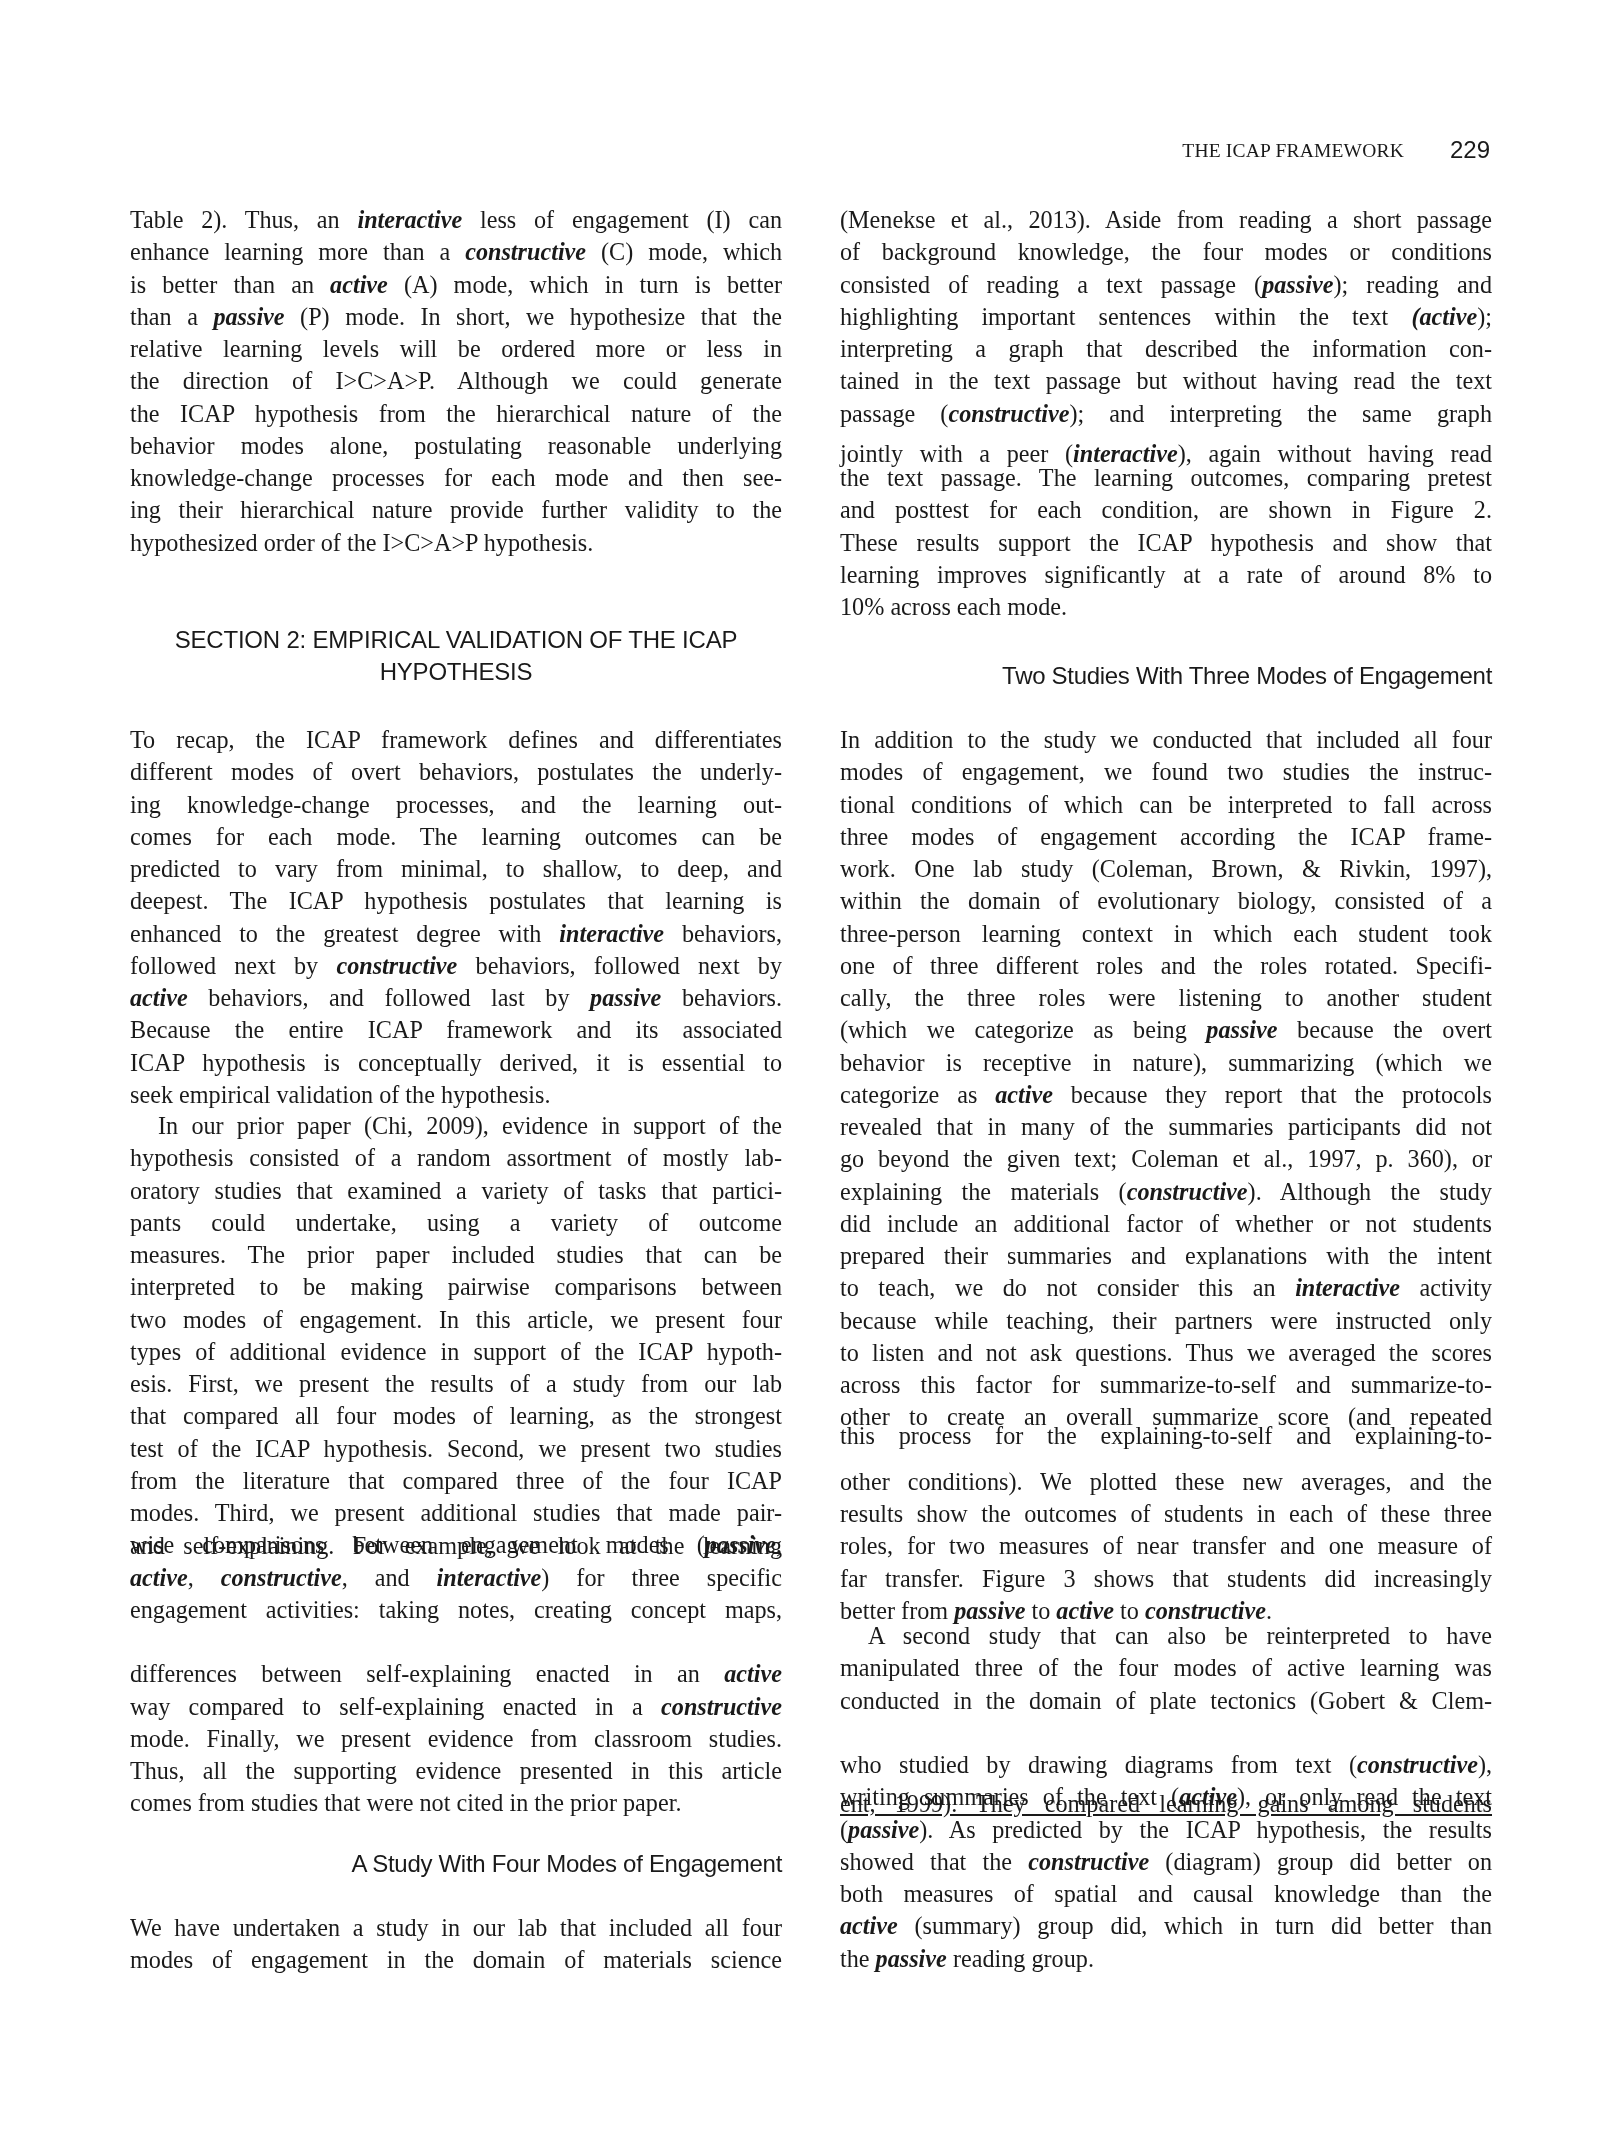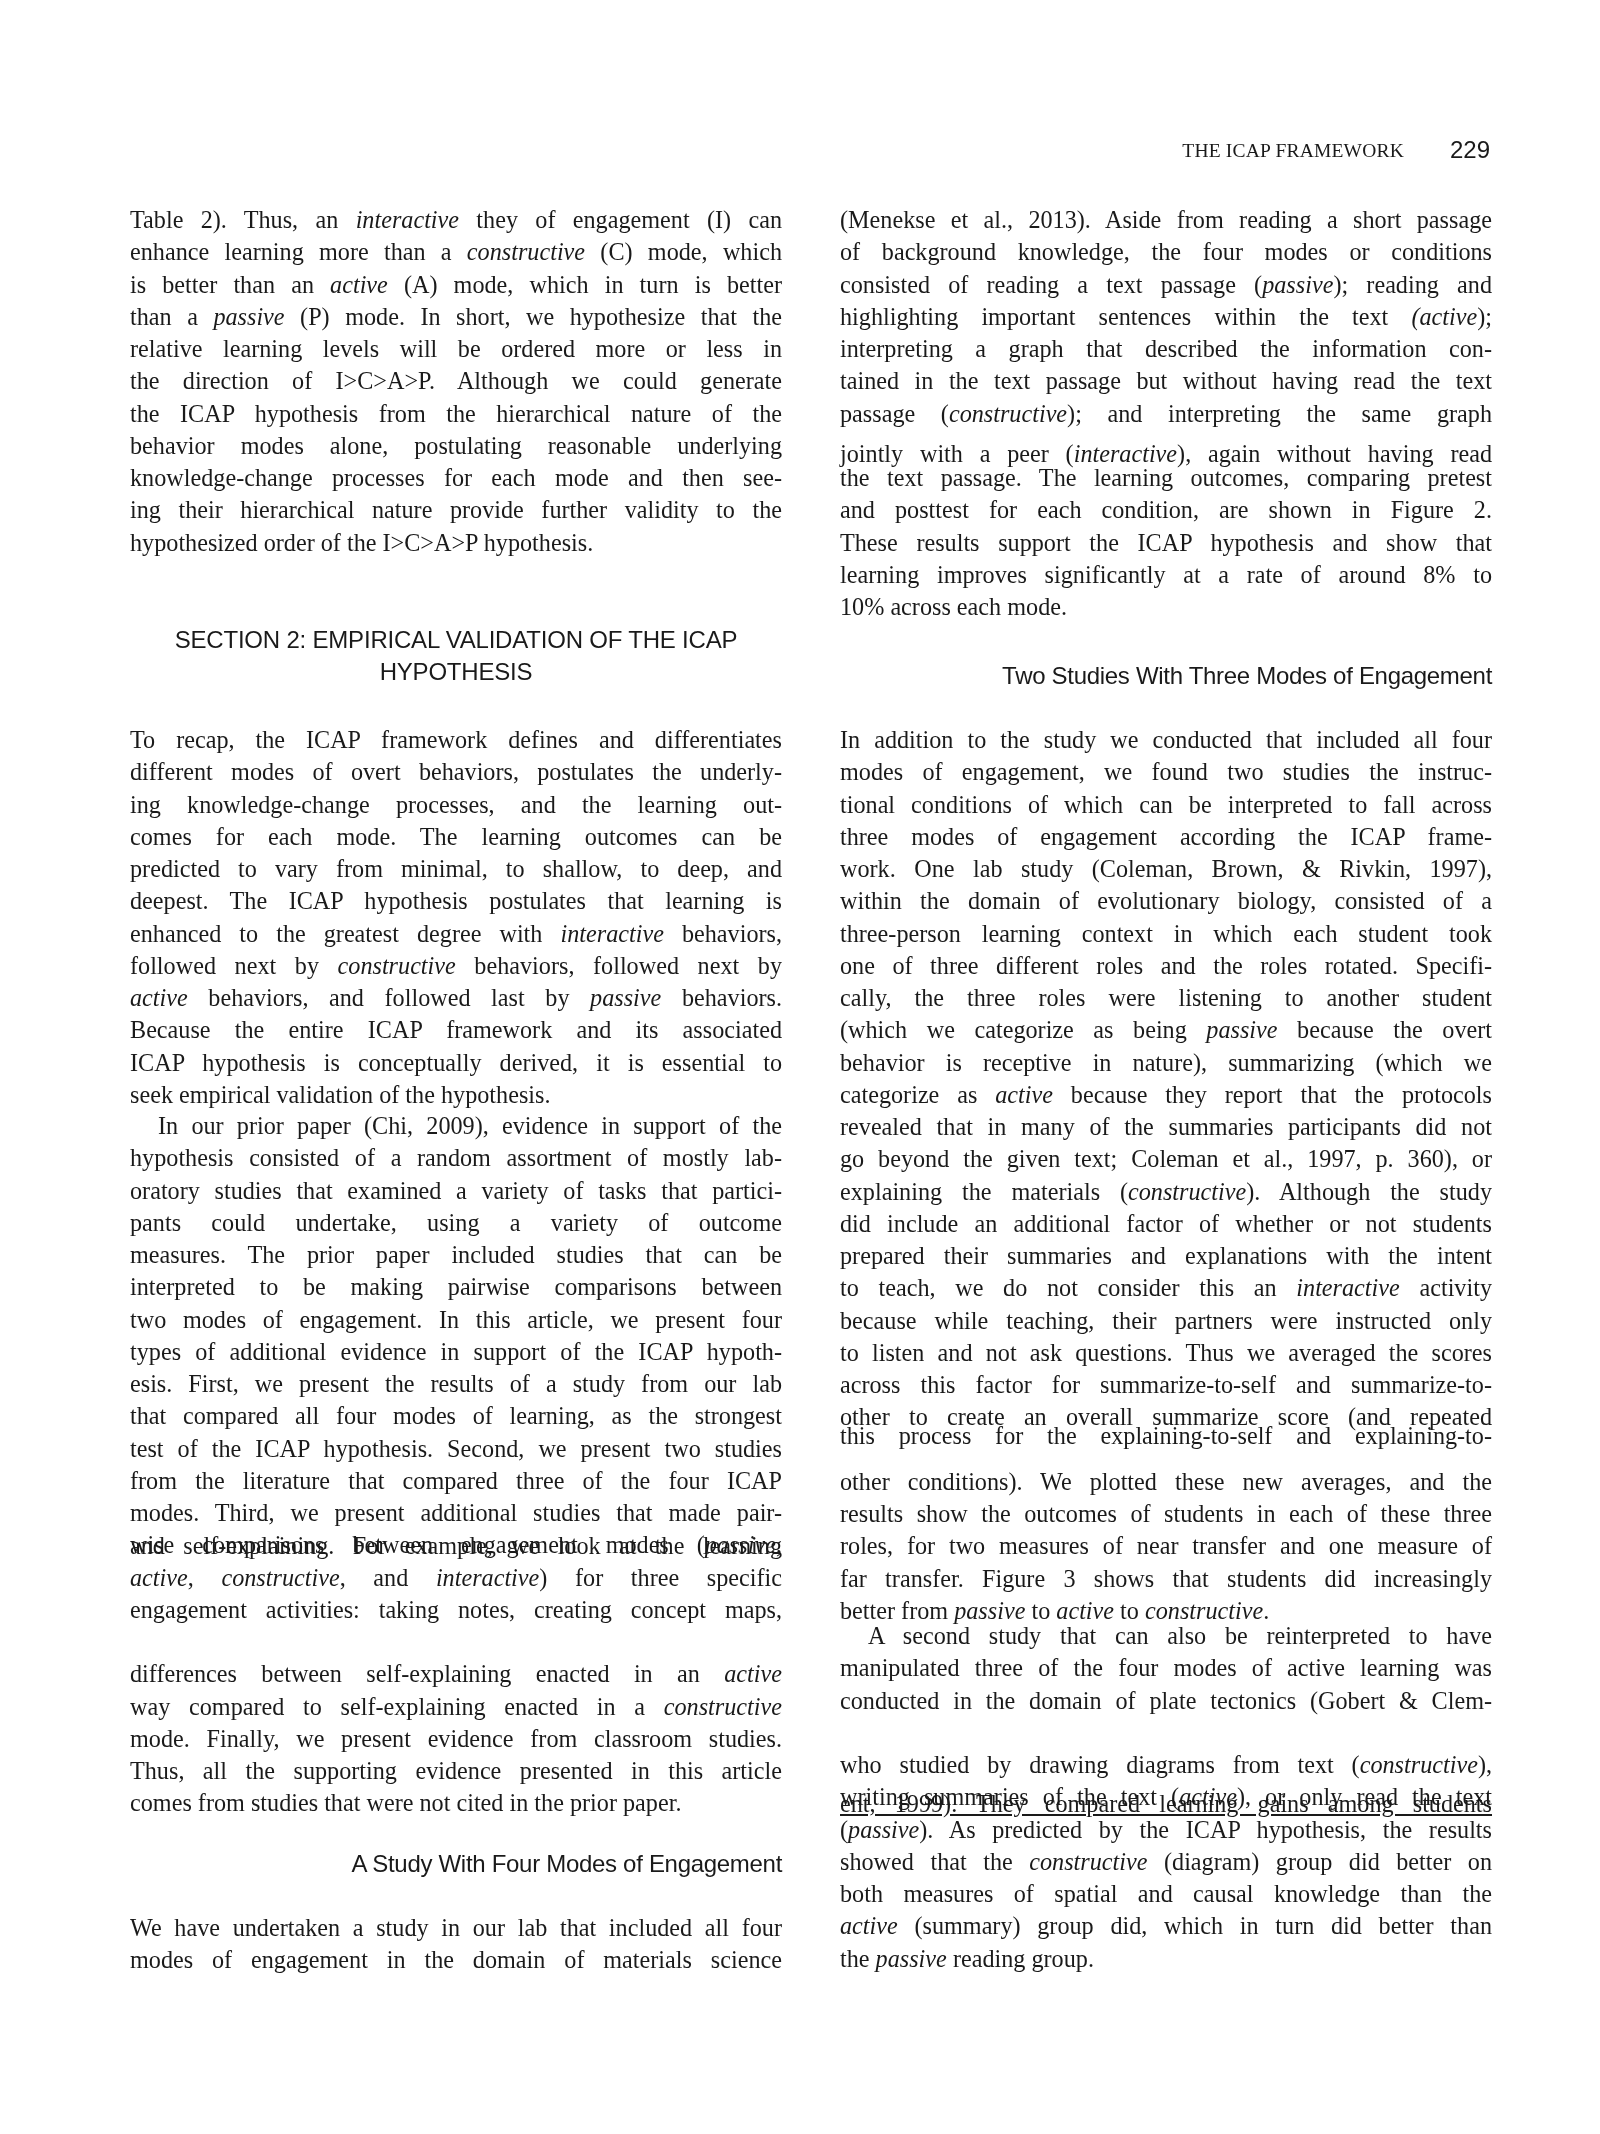--- a/index.html
+++ b/index.html
@@ -18,42 +18,42 @@
   .col { position: absolute; width: 652px; }
   .col-left { left: 130px; }
   .col-right { left: 840px; }
   .line {
     position: absolute; left: 0; width: 652px; height: 32px;
     font-family: "Liberation Serif", serif; font-size: 24.2px; line-height: 32px;
     text-align: justify; text-align-last: justify; white-space: nowrap;
   }
   .line.last { text-align-last: left; }
   .line.indent { text-indent: 28px; }
-  .line em { font-style: italic; }
+  .line em { font-style: italic; font-weight: bold; }
   .section-heading {
     position: absolute; left: 0; width: 652px;
     font-family: "Liberation Sans", sans-serif; font-size: 24px; line-height: 32px;
     text-align: center; letter-spacing: -0.2px;
   }
   .sub-heading {
     position: absolute; left: 0; width: 652px;
     font-family: "Liberation Sans", sans-serif; font-size: 24px; line-height: 32px;
     text-align: right; letter-spacing: -0.3px;
   }
 </style>
 </head>
 <body>
 
 <div class="header">
   <span class="running-title">THE ICAP FRAMEWORK</span>
   <span class="page-number">229</span>
 </div>
 
 <div class="col col-left">
-    <div class="line" style="top: 204px;"><span>Table 2). Thus, an </span><em>interactive</em><span> they of engagement (I) can</span></div>
+    <div class="line" style="top: 204px;"><span>Table 2). Thus, an </span><em>interactive</em><span> less of engagement (I) can</span></div>
     <div class="line" style="top: 236.25px;"><span>enhance learning more than a </span><em>constructive</em><span> (C) mode, which</span></div>
     <div class="line" style="top: 268.5px;"><span>is better than an </span><em>active</em><span> (A) mode, which in turn is better</span></div>
     <div class="line" style="top: 300.75px;"><span>than a </span><em>passive</em><span> (P) mode. In short, we hypothesize that the</span></div>
     <div class="line" style="top: 333px;"><span>relative learning levels will be ordered more or less in</span></div>
     <div class="line" style="top: 365.25px;"><span>the direction of I&gt;C&gt;A&gt;P. Although we could generate</span></div>
     <div class="line" style="top: 397.5px;"><span>the ICAP hypothesis from the hierarchical nature of the</span></div>
     <div class="line" style="top: 429.75px;"><span>behavior modes alone, postulating reasonable underlying</span></div>
     <div class="line" style="top: 462px;"><span>knowledge-change processes for each mode and then see-</span></div>
     <div class="line" style="top: 494.25px;"><span>ing their hierarchical nature provide further validity to the</span></div>
     <div class="line last" style="top: 526.5px;"><span>hypothesized order of the I&gt;C&gt;A&gt;P hypothesis.</span></div>

